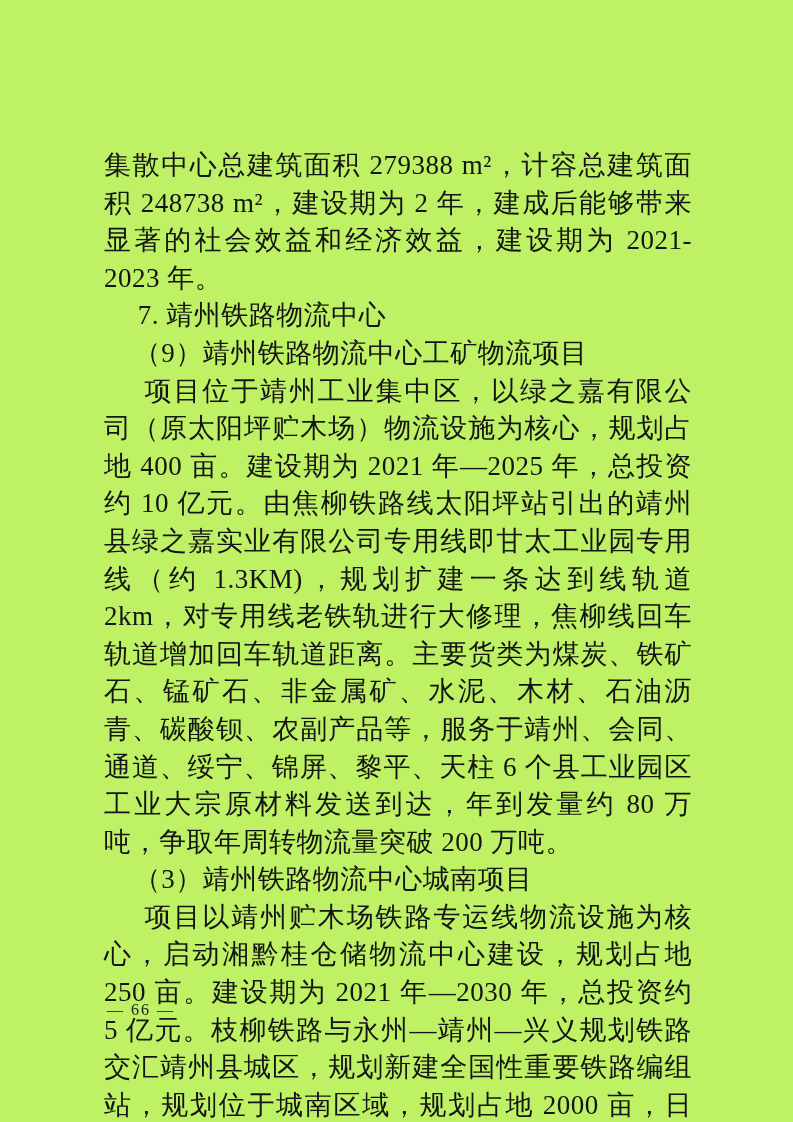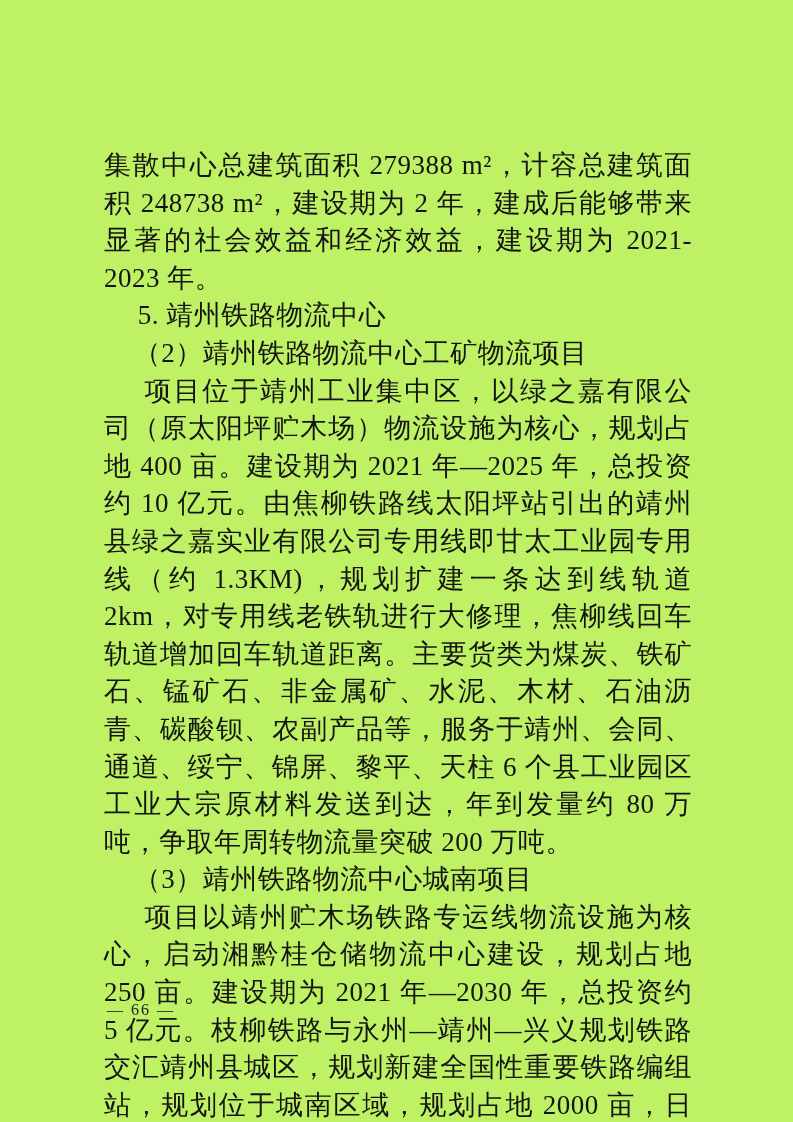--- a/index.html
+++ b/index.html
@@ -48,20 +48,20 @@
     letter-spacing: 2px;
     color: #222222;
   }
 </style>
 </head>
 <body>
 
 <div class="page">
   <div class="content">
     <p class="para">集散中心总建筑面积 279388 m²，计容总建筑面积 248738 m²，建设期为 2 年，建成后能够带来显著的社会效益和经济效益，建设期为 2021-2023 年。</p>
-    <p class="para numbered-heading">5. 靖州铁路物流中心</p>
-    <p class="para sub-heading">（2）靖州铁路物流中心工矿物流项目</p>
+    <p class="para numbered-heading">7. 靖州铁路物流中心</p>
+    <p class="para sub-heading">（9）靖州铁路物流中心工矿物流项目</p>
     <p class="para indent-body">项目位于靖州工业集中区，以绿之嘉有限公司（原太阳坪贮木场）物流设施为核心，规划占地 400 亩。建设期为 2021 年—2025 年，总投资约 10 亿元。由焦柳铁路线太阳坪站引出的靖州县绿之嘉实业有限公司专用线即甘太工业园专用线（约 1.3KM)，规划扩建一条达到线轨道 2km，对专用线老铁轨进行大修理，焦柳线回车轨道增加回车轨道距离。主要货类为煤炭、铁矿石、锰矿石、非金属矿、水泥、木材、石油沥青、碳酸钡、农副产品等，服务于靖州、会同、通道、绥宁、锦屏、黎平、天柱 6 个县工业园区工业大宗原材料发送到达，年到发量约 80 万吨，争取年周转物流量突破 200 万吨。</p>
     <p class="para sub-heading">（3）靖州铁路物流中心城南项目</p>
     <p class="para indent-body">项目以靖州贮木场铁路专运线物流设施为核心，启动湘黔桂仓储物流中心建设，规划占地 250 亩。建设期为 2021 年—2030 年，总投资约 5 亿元。枝柳铁路与永州—靖州—兴义规划铁路交汇靖州县城区，规划新建全国性重要铁路编组站，规划位于城南区域，规划占地 2000 亩，日形成 20 对客运列车、70 对货运列车交汇编组。升级改造由焦柳线艮山口引出的湖南省湘通物流有</p>
   </div>
   <div class="footer">— 66 —</div>
 </div>
 
 </body></html>

